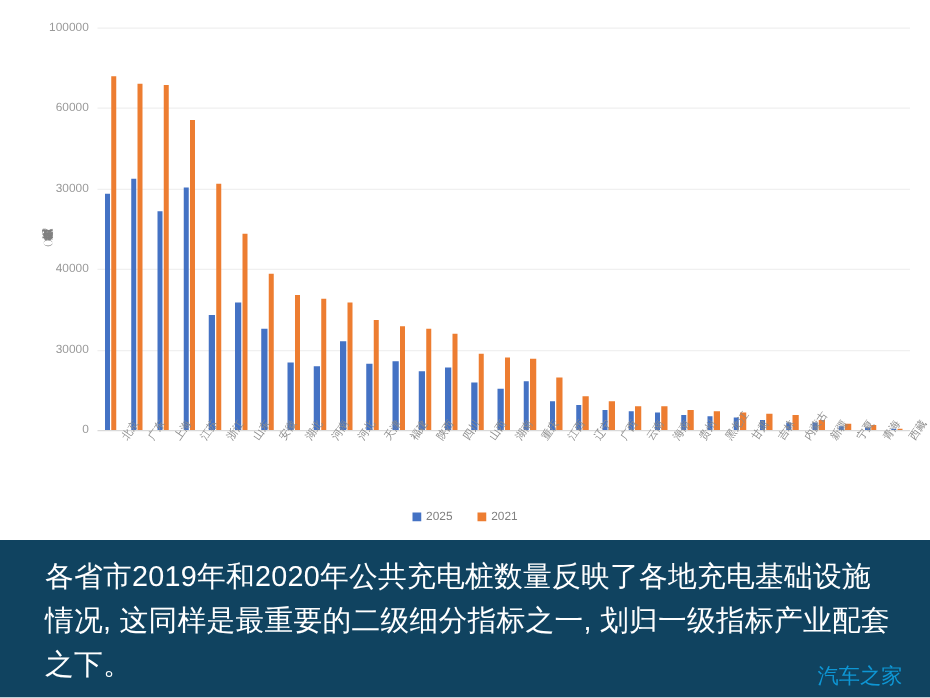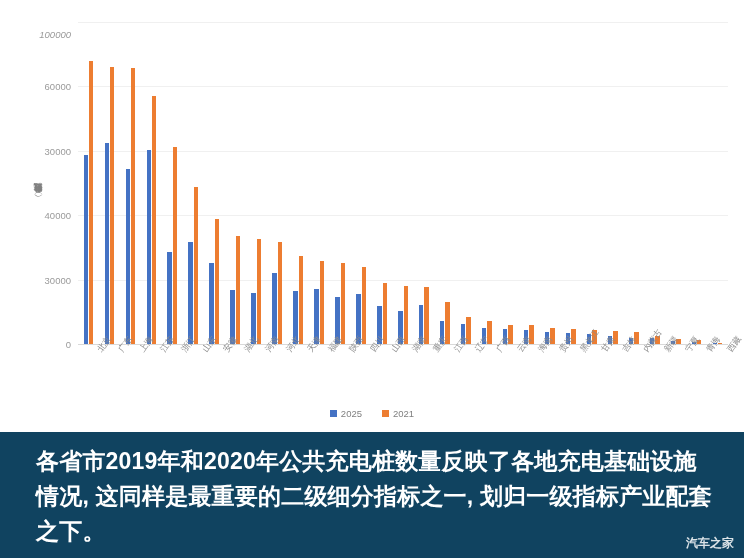--- a/index.html
+++ b/index.html
@@ -120,23 +120,23 @@
     position:absolute;
     left:36px; top:12px;
     width:676px;
     color:#ffffff;
     font-size:23px;
     line-height:35px;
     letter-spacing:0.2px;
   }
   #watermark {
     position:absolute;
-    right:10px; bottom:6px;
-    color:#ffffff;
-    font-size:12px;
+    right:22px; bottom:6px;
+    color:#0ea5e9;
+    font-size:17px;
     opacity:.85;
   }
 </style>
 </head>
 <body>
 
 <div id="chart-panel">
 
   <div id="y-axis-title">公共充电桩数量（台）</div>
 
@@ -148,21 +148,21 @@
         <div class="gridline" style="top: 128.8px;"></div>
         <div class="gridline" style="top: 64.4px;"></div>
         <div class="gridline" style="top: 0px;"></div>
       </div>
     <div id="yticks">
         <div class="y-tick" style="top: 322px;">0</div>
         <div class="y-tick" style="top: 257.6px;">30000</div>
         <div class="y-tick" style="top: 193.2px;">40000</div>
         <div class="y-tick" style="top: 128.8px;">30000</div>
         <div class="y-tick" style="top: 64.4px;">60000</div>
-        <div class="y-tick" style="top: 12px; font-style: italic;">100000</div>
+        <div class="y-tick" style="top: 0px;">100000</div>
       </div>
     <div id="bars">
         <div class="group" title="北京">
           <div class="bar b2019" title="北京 2019: 58800" style="background: rgb(68, 114, 196); height: 189.336px;"></div>
           <div class="bar b2020" title="北京 2020: 88000" style="background: rgb(237, 125, 49); height: 283.36px;"></div>
         </div>
         <div class="group" title="广东">
           <div class="bar b2019" title="广东 2019: 62300" style="background: rgb(68, 114, 196); height: 200.606px;"></div>
           <div class="bar b2020" title="广东 2020: 85900" style="background: rgb(237, 125, 49); height: 276.598px;"></div>
         </div>
@@ -386,16 +386,16 @@
         <span class="legend-swatch" style="background: rgb(68, 114, 196);"></span>
         <span class="legend-label">2025</span>
       </div>
       <div class="legend-item">
         <span class="legend-swatch" style="background: rgb(237, 125, 49);"></span>
         <span class="legend-label">2021</span>
       </div>
     </div>
 </div>
 
-<div id="caption-band" style="background: rgb(16, 67, 96); font-weight: bold;">
+<div id="caption-band" style="background: rgb(16, 67, 96);">
   <div id="caption-text">各省市2019年和2020年公共充电桩数量反映了各地充电基础设施情况, 这同样是最重要的二级细分指标之一, 划归一级指标产业配套之下。</div>
   <div id="watermark">汽车之家</div>
 </div>
 
 </body></html>

